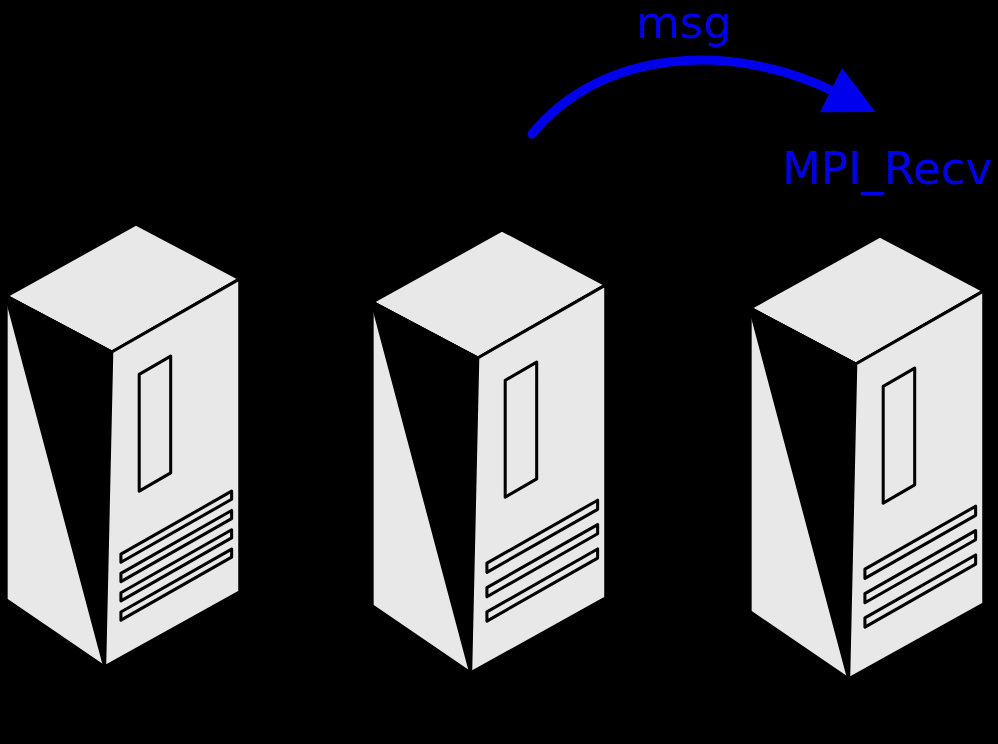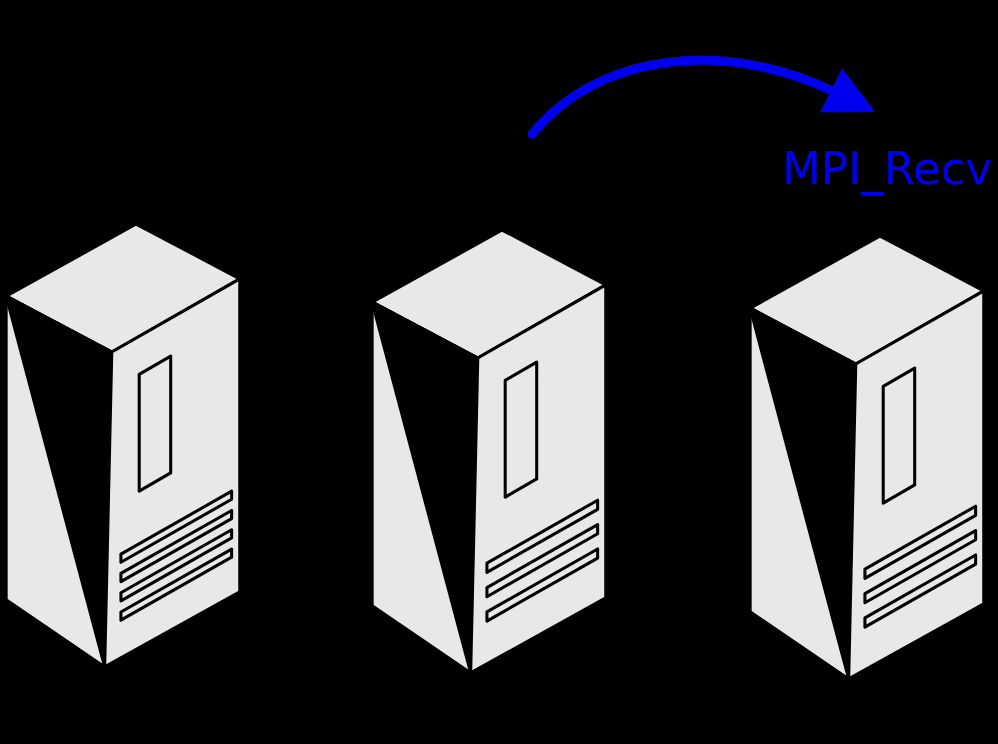--- a/index.html
+++ b/index.html
@@ -47,20 +47,21 @@
 
   <svg class="arrow-layer" viewBox="0 0 998 744">
     <defs>
       <marker id="ah" markerWidth="8" markerHeight="8" refX="0.5" refY="2.75" orient="auto">
         <path d="M0,0 L5.5,2.75 L0,5.5 Z" fill="var(--accent, #0000ee)"></path>
       </marker>
     </defs>
     <path d="M 532 134 C 600 50, 730 40, 835 92" fill="none" stroke="var(--accent, #0000ee)" stroke-width="9" stroke-linecap="round" marker-end="url(#ah)"></path>
   </svg>
 
+  <div class="label label-msg">msg</div>
   <div class="label label-recv">MPI_Recv</div>
 
   <svg class="tower t1" width="244" height="452" viewBox="0 0 240 445">
     <g stroke="var(--tower-line, #000)" stroke-width="3" stroke-linejoin="round">
       <polygon points="130,2 232,56 106,128 2,73" fill="var(--tower-fill, #e8e8e8)"></polygon>
       <polygon points="2,73 106,128 99,438 2,372" fill="var(--tower-fill, #e8e8e8)"></polygon>
       <polygon points="2,73 106,128 99,438" fill="var(--tower-line, #000)"></polygon>
       <polygon points="106,128 232,56 232,364 99,438" fill="var(--tower-fill, #e8e8e8)"></polygon>
       <polygon points="133,150 164,132 164,247 133,265" fill="var(--tower-fill, #e8e8e8)"></polygon>
       <polygon points="115,327 224,265 224,273 115,335" fill="var(--tower-fill, #e8e8e8)"></polygon>

